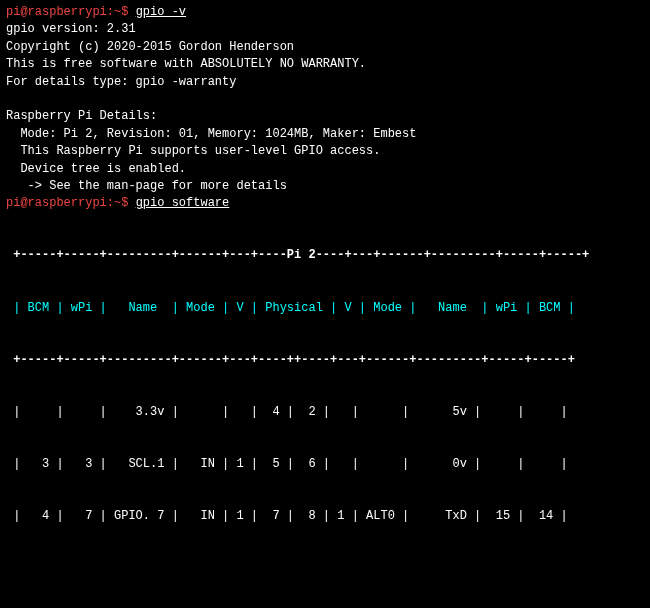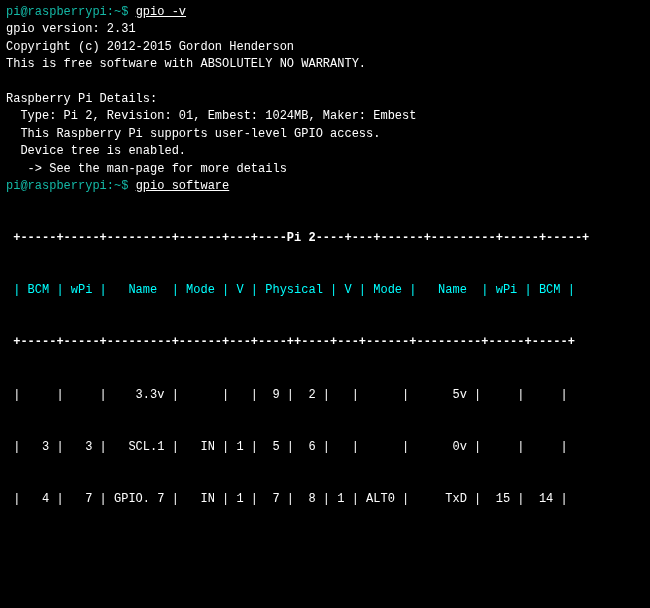--- a/index.html
+++ b/index.html
@@ -16,56 +16,57 @@
       background: #000;
       padding: 4px 6px;
       width: 650px;
       min-height: 608px;
     }
     .line {
       white-space: pre;
       line-height: 1.45;
       color: #fff;
     }
-    .prompt { color: #14b8a6; }
+    .prompt { color: #ef4444; }
     .cmd { color: #fff; text-decoration: underline; }
     .table-section {
       color: #fff;
       white-space: pre;
       line-height: 1.45;
     }
     .table-line {
       white-space: pre;
       line-height: 1.45;
     }
     .border-line { color: #fff; font-weight: bold; }
     .header-line { color: #00ffff; }
     .data-row { color: #fff; }
   </style>
 </head>
 <body>
 
 <div class="terminal">
   <div class="line"><span class="prompt">pi@raspberrypi:~$ </span><span class="cmd">gpio -v</span></div>
   <div class="line">gpio version: 2.31</div>
-  <div class="line">Copyright (c) 2012-2015 Gordon Henderson</div>
+  <div class="line">Copyright (c) 2020-2015 Gordon Henderson</div>
   <div class="line">This is free software with ABSOLUTELY NO WARRANTY.</div>
+  <div class="line">For details type: gpio -warranty</div>
   <div class="line">&nbsp;</div>
   <div class="line">Raspberry Pi Details:</div>
-  <div class="line">  Type: Pi 2, Revision: 01, Embest: 1024MB, Maker: Embest</div>
+  <div class="line">  Mode: Pi 2, Revision: 01, Memory: 1024MB, Maker: Embest</div>
   <div class="line">  This Raspberry Pi supports user-level GPIO access.</div>
   <div class="line">  Device tree is enabled.</div>
   <div class="line">   -&gt; See the man-page for more details</div>
   <div class="line"><span class="prompt">pi@raspberrypi:~$ </span><span class="cmd">gpio software</span></div>
 
   <div class="table-section">
     <div class="table-line border-line"> +-----+-----+---------+------+---+----Pi 2----+---+------+---------+-----+-----+</div>
     <div class="table-line header-line"> | BCM | wPi |   Name  | Mode | V | Physical | V | Mode |   Name  | wPi | BCM |</div>
     <div class="table-line border-line"> +-----+-----+---------+------+---+----++----+---+------+---------+-----+-----+</div>
-    <div class="table-line data-row"> |     |     |    3.3v |      |   |  9 |  2 |   |      |      5v |     |     |</div>
+    <div class="table-line data-row"> |     |     |    3.3v |      |   |  4 |  2 |   |      |      5v |     |     |</div>
     <div class="table-line data-row"> |   3 |   3 |   SCL.1 |   IN | 1 |  5 |  6 |   |      |      0v |     |     |</div>
     <div class="table-line data-row"> |   4 |   7 | GPIO. 7 |   IN | 1 |  7 |  8 | 1 | ALT0 |     TxD |  15 |  14 |</div>
     
     
     
     
     
     
     
     

